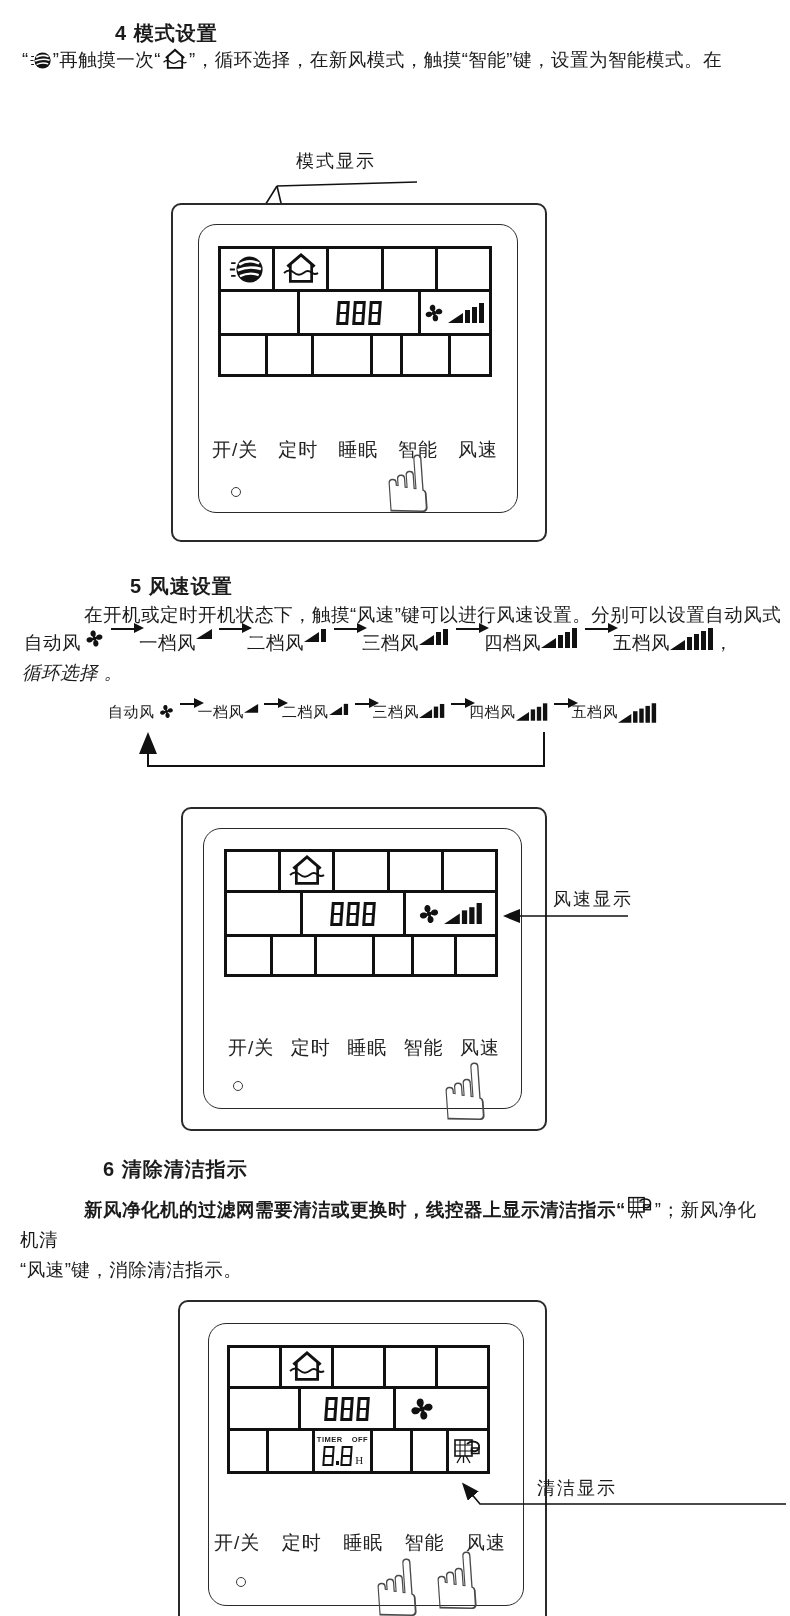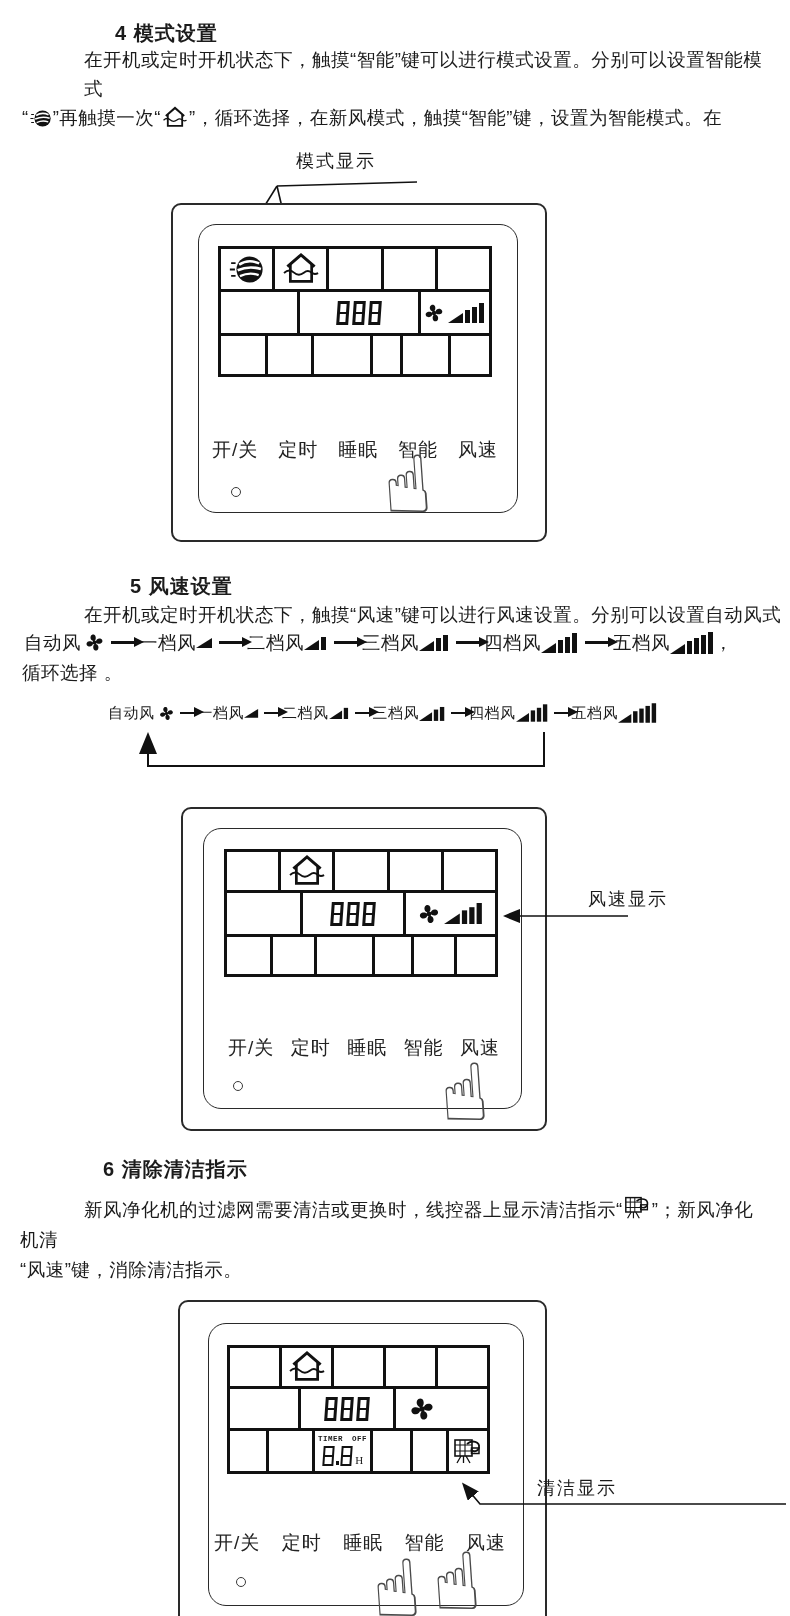--- a/index.html
+++ b/index.html
@@ -33,40 +33,39 @@
   .led{position:absolute;width:8px;height:8px;border:1.7px solid #3a3a3a;border-radius:50%;background:#fff;}
   
   .hand{position:absolute;font-size:80px;line-height:1;color:#4a4a4a;
         font-family:"DejaVu Sans",sans-serif;transform:rotate(-4deg);}
   
   .arr{display:inline-block;position:relative;width:24px;height:2.2px;background:#111;
        margin:0 4px 0 6px;vertical-align:middle;}
   .arr::after{content:"";position:absolute;right:-9px;top:-4.8px;
        border-left:10px solid #111;border-top:5.5px solid transparent;border-bottom:5.5px solid transparent;}
   .arr.sm{width:15px;margin:0 3px 0 5px;}
-  .flowline{display:flex;align-items:center;white-space:nowrap;}
+  .flowline{display:flex;white-space:nowrap;}
   .flab{letter-spacing:0.5px;}
   .ramp svg, .ramp{vertical-align:middle;}
   .icline{vertical-align:-5px;margin:0 1px;}
   .timer-cell{display:flex;flex-direction:column;align-items:center;justify-content:center;line-height:1;}
   .trow{display:flex;gap:9px;font-size:7.5px;font-weight:bold;letter-spacing:0.5px;margin-bottom:2px;
-        font-family:Liberation Mono, monospace;}
+        font-family:Liberation Sans, sans-serif;}
   .drow{display:flex;align-items:flex-end;}
   svg{display:block;}
   .nofit{overflow:visible;}
 </style>
 </head>
 <body>
 
 <div class="pg">
 
   <div class="abs h2" style="left:115px;top:20px;">4 模式设置</div>
 
   <div class="abs para" style="left:22px;top:45px;width:742px;">
-    <div class="ind">在开机或定时开机状态下，触摸“智能”键可以进行模式设置。分别可以设置智能模式</div>
     <div>
       <span>“</span><span class="icline" style="display:inline-block;"><svg width="22" height="21" viewBox="0 0 28 26">
             <g stroke="#111" stroke-width="1.4" fill="none">
               <path d="M1.5 8 h3.5 M0.5 13 h4 M1.5 18 h3.5"></path>
             </g>
             <circle cx="16" cy="13" r="10.3" fill="#111"></circle>
             <path d="M7.8 9.2 Q15 4.4 23.6 8.2" stroke="#fff" stroke-width="2" fill="none"></path>
             <path d="M6.6 13.6 Q15.5 9.8 25 12.6" stroke="#fff" stroke-width="2" fill="none"></path>
             <path d="M8.4 18.2 Q16 14.8 23.2 17.4" stroke="#fff" stroke-width="1.8" fill="none"></path>
           </svg></span><span>”再触摸一次“</span><span class="icline" style="display:inline-block;"><svg width="26" height="23" viewBox="0 0 34 30" fill="none" stroke="#111">
@@ -216,21 +215,21 @@
           <polygon points="0,22 15,22 15,12"></polygon>
           <rect x="17" y="9" width="5" height="13"></rect>
           <rect x="24" y="6" width="5" height="16"></rect>
           <rect x="31" y="3" width="5" height="19"></rect>
           <rect x="38" y="0" width="5" height="22"></rect>
         </svg>
       </span>
     <span class="flab">，</span>
   </div>
 
-  <div class="abs para" style="left:22px;top:658px;">循环选择 。</div>
+  <div class="abs para" style="left:22px;top:658px;font-style:italic;">循环选择 。</div>
 
   <div class="abs flowline" style="left:108px;top:703px;font-size:15px;">
     <span class="flab">自动风</span>
     <svg width="17" height="17" viewBox="0 0 24 24" fill="#111" style="margin-left:3px;">
         <circle cx="12" cy="12" r="2.4"></circle>
         <path d="M11.6 10.6 C8.4 10.4 6.6 7.4 7.8 4.7 C9 2.2 12.4 2.4 13.2 5 C13.9 7.2 13.3 9.4 11.6 10.6Z"></path>
         <path d="M11.6 10.6 C8.4 10.4 6.6 7.4 7.8 4.7 C9 2.2 12.4 2.4 13.2 5 C13.9 7.2 13.3 9.4 11.6 10.6Z" transform="rotate(90 12 12)"></path>
         <path d="M11.6 10.6 C8.4 10.4 6.6 7.4 7.8 4.7 C9 2.2 12.4 2.4 13.2 5 C13.9 7.2 13.3 9.4 11.6 10.6Z" transform="rotate(180 12 12)"></path>
         <path d="M11.6 10.6 C8.4 10.4 6.6 7.4 7.8 4.7 C9 2.2 12.4 2.4 13.2 5 C13.9 7.2 13.3 9.4 11.6 10.6Z" transform="rotate(270 12 12)"></path>
       </svg>
@@ -336,21 +335,21 @@
     <div class="lrow" style="height:43px;">
       <div class="lc" style="flex:17;"></div>
       <div class="lc" style="flex:16;"></div>
       <div class="lc" style="flex:22;"></div>
       <div class="lc" style="flex:14;"></div>
       <div class="lc" style="flex:16;"></div>
       <div class="lc" style="flex:15;"></div>
     </div>
   </div>
 
-  <div class="abs callout-label" style="left:553px;top:887px;margin-left:35px;">风速显示</div>
+  <div class="abs callout-label" style="left:553px;top:887px;">风速显示</div>
   <svg class="abs nofit" style="left:494px;top:908px;" width="140" height="16">
     <defs>
         <marker id="ahs" markerWidth="11" markerHeight="9" refX="9" refY="4.5" orient="auto">
           <polygon points="0,0 11,4.5 0,9" fill="#111"></polygon>
         </marker>
       </defs>
     <line x1="134" y1="8" x2="12" y2="8" stroke="#111" stroke-width="1.6" marker-end="url(#ahs)"></line>
   </svg>
 
   <div class="btnrow" style="left:228px;top:1035px;width:272px;">
@@ -359,21 +358,21 @@
     <span>睡眠</span>
     <span>智能</span>
     <span>风速</span>
   </div>
   <div class="led" style="left:233px;top:1081px;"></div>
   <div class="hand" style="left:440px;top:1054px;">☝</div>
 
   <div class="abs h2" style="left:103px;top:1156px;">6 清除清洁指示</div>
   <div class="abs para" style="left:20px;top:1194px;width:750px;line-height:30px;">
     <div>
-      <span style="padding-left:64px;">新风净化机的过滤网需要清洁或更换时，线控器上显示清洁指示“</span><span class="icline" style="display:inline-block;"><svg width="27" height="27" viewBox="0 0 30 30" fill="none" stroke="#111">
+      <span style="padding-left:64px;font-weight:bold;">新风净化机的过滤网需要清洁或更换时，线控器上显示清洁指示“</span><span class="icline" style="display:inline-block;"><svg width="27" height="27" viewBox="0 0 30 30" fill="none" stroke="#111">
             <rect x="2" y="4" width="17" height="16" stroke-width="1.6"></rect>
             <path d="M7 4 V20 M12 4 V20 M2 9 H19 M2 15 H19" stroke-width="1.1"></path>
             <path d="M14 8 C19 3.5 27 5.5 26 11.5 C25.3 15.5 20 16.5 18 13.5" stroke-width="1.8"></path>
             <rect x="18.5" y="12" width="7.5" height="5.5" stroke-width="1.5"></rect>
             <path d="M8 20 L4 27 M13 20 L17 27 M10.5 20 V27" stroke-width="1.3"></path>
           </svg></span><span>”；新风净化机清</span>
     </div>
     <div>“风速”键，消除清洁指示。</div>
   </div>
 

